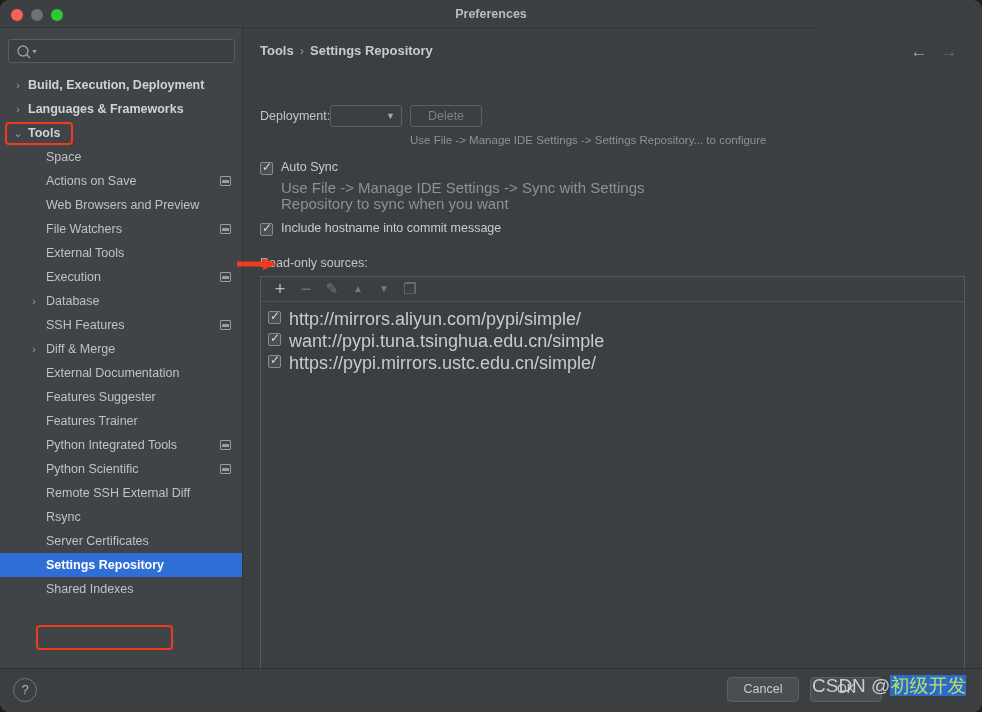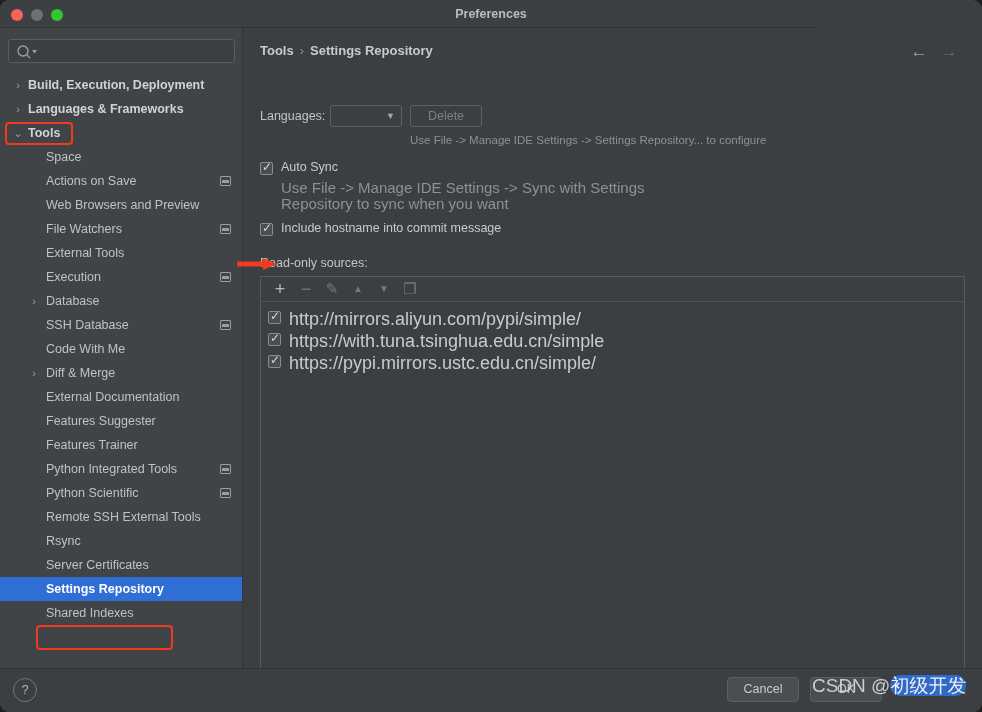--- a/index.html
+++ b/index.html
@@ -261,21 +261,21 @@
     border: 1px solid #5d6063; border-radius: 4px;
     font-size: 12.5px; color: #c8cbcd;
     text-align: center; line-height: 23px;
   }
   #watermark {
     position: absolute; left: 812px; top: 673px;
     font-size: 19px; color: #d5d8da;
     white-space: nowrap;
     opacity: 0.92;
   }
-  #watermark .hl { background: #2f6ed5; color: #ffffff; border-radius: 10px; }
+  #watermark .hl { background: #2f6ed5; color: #bef264; }
 
   
   #sb-scroll {
     position: absolute; right: 0; top: 0; width: 4px; height: 640px;
     background: transparent;
   }
 </style>
 </head>
 <body>
 
@@ -331,25 +331,22 @@
         </div>
         <div class="node lvl1">
           <span class="label">Execution</span>
           <span class="projicon"></span>
         </div>
         <div class="node lvl1">
           <span class="arrow">›</span>
           <span class="label">Database</span>
         </div>
         <div class="node lvl1">
-          <span class="label">SSH Database</span>
-          <span class="projicon"></span>
-        </div>
-        <div class="node lvl1">
-          <span class="label">Code With Me</span>
+          <span class="label">SSH Features</span>
+          <span class="projicon"></span>
         </div>
         <div class="node lvl1">
           <span class="arrow">›</span>
           <span class="label">Diff &amp; Merge</span>
         </div>
         <div class="node lvl1">
           <span class="label">External Documentation</span>
         </div>
         <div class="node lvl1">
           <span class="label">Features Suggester</span>
@@ -359,21 +356,21 @@
         </div>
         <div class="node lvl1">
           <span class="label">Python Integrated Tools</span>
           <span class="projicon"></span>
         </div>
         <div class="node lvl1">
           <span class="label">Python Scientific</span>
           <span class="projicon"></span>
         </div>
         <div class="node lvl1">
-          <span class="label">Remote SSH External Tools</span>
+          <span class="label">Remote SSH External Diff</span>
         </div>
         <div class="node lvl1">
           <span class="label">Rsync</span>
         </div>
         <div class="node lvl1">
           <span class="label">Server Certificates</span>
         </div>
         <div class="node lvl1 selected">
           <span class="label">Settings Repository</span>
         </div>
@@ -391,21 +388,21 @@
 
     <div id="breadcrumb">
       <span>Tools</span><span class="sep">›</span><span>Settings Repository</span>
     </div>
 
     <div id="nav-arrows">
       <div class="nav-arrow back">←</div>
       <div class="nav-arrow fwd">→</div>
     </div>
 
-    <div class="row-label" id="repo-label">Languages:</div>
+    <div class="row-label" id="repo-label">Deployment:</div>
     <div id="repo-select">
       <span class="val"></span>
       <span class="chev">▼</span>
     </div>
     <div id="delete-btn">Delete</div>
     <div id="repo-hint">Use File -&gt; Manage IDE Settings -&gt; Settings Repository... to configure</div>
 
     <div class="cb-row" id="autosync-row">
       <span class="checkbox">
         <span class="tick">✓</span>
@@ -436,21 +433,21 @@
           <div class="list-item" style="top: 30px;">
             <span class="lcb">
               <span class="tick">✓</span>
             </span>
             <span class="ltext">http://mirrors.aliyun.com/pypi/simple/</span>
           </div>
           <div class="list-item" style="top: 52px;">
             <span class="lcb">
               <span class="tick">✓</span>
             </span>
-            <span class="ltext">https://with.tuna.tsinghua.edu.cn/simple</span>
+            <span class="ltext">want://pypi.tuna.tsinghua.edu.cn/simple</span>
           </div>
           <div class="list-item" style="top: 74px;">
             <span class="lcb">
               <span class="tick">✓</span>
             </span>
             <span class="ltext">https://pypi.mirrors.ustc.edu.cn/simple/</span>
           </div>
         </div>
     </div>
   </div>

